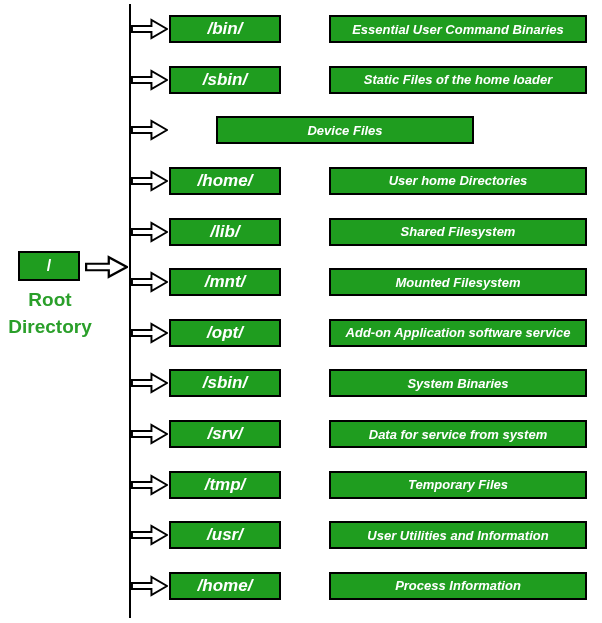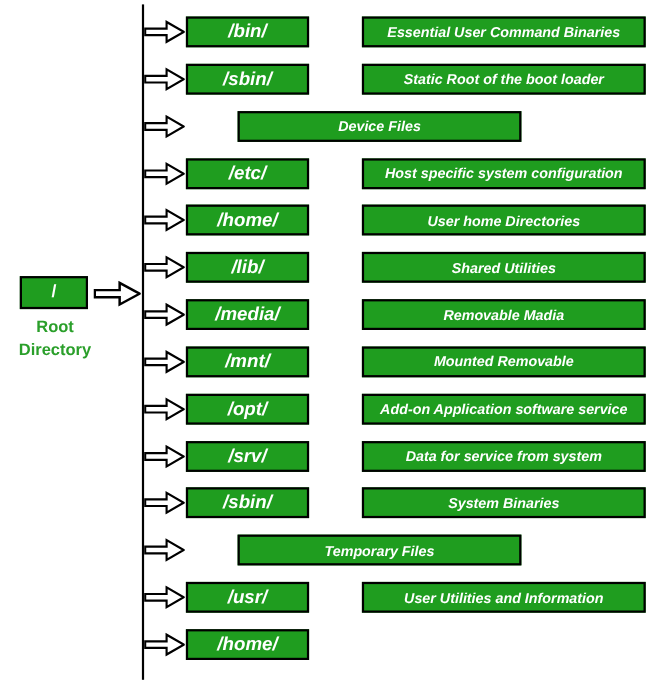--- a/index.html
+++ b/index.html
@@ -23,21 +23,21 @@
   .root-box{
     position:absolute;left:18px;top:251px;width:62px;height:30px;
     background:var(--box-green);border:2px solid var(--line-black);
     box-sizing:border-box;
     display:flex;align-items:center;justify-content:center;
     color:var(--box-text);font-weight:bold;font-size:16px;
   }
   .root-caption{
     position:absolute;left:2px;top:287px;width:96px;
     text-align:center;color:var(--caption-green);
-    font-weight:bold;font-size:15px;line-height:1.4;
+    font-weight:bold;font-size:19px;line-height:1.4;
   }
   .root-arrow{
     position:absolute;left:85px;top:255px;width:43px;height:24px;
   }
   .rows{
     position:absolute;left:131px;top:15px;width:458px;height:585px;
     display:flex;flex-direction:column;justify-content:space-between;font-style:italic;
   }
   .row{
     display:flex;align-items:center;height:28px;
@@ -98,44 +98,33 @@
   </div>
 
   <div class="row">
     <svg class="row-arrow" viewBox="0 0 38 22" preserveAspectRatio="none">
       <path class="arrow-shape" d="M1 8 H21 V2 L37 11 L21 20 V14 H1 Z"></path>
     </svg>
     <div class="dir-box">
       <span>/sbin/</span>
     </div>
     <div class="desc-box">
-      <span>Static Root of the boot loader</span>
+      <span>Static Files of the home loader</span>
     </div>
   </div>
 
   <div class="row">
     <svg class="row-arrow" viewBox="0 0 38 22" preserveAspectRatio="none">
       <path class="arrow-shape" d="M1 8 H21 V2 L37 11 L21 20 V14 H1 Z"></path>
     </svg>
     <div class="desc-box">
       <span>Device Files</span>
     </div>
   </div>
 
-  <div class="row">
-    <svg class="row-arrow" viewBox="0 0 38 22" preserveAspectRatio="none">
-      <path class="arrow-shape" d="M1 8 H21 V2 L37 11 L21 20 V14 H1 Z"></path>
-    </svg>
-    <div class="dir-box">
-      <span>/etc/</span>
-    </div>
-    <div class="desc-box">
-      <span>Host specific system configuration</span>
-    </div>
-  </div>
 
   <div class="row">
     <svg class="row-arrow" viewBox="0 0 38 22" preserveAspectRatio="none">
       <path class="arrow-shape" d="M1 8 H21 V2 L37 11 L21 20 V14 H1 Z"></path>
     </svg>
     <div class="dir-box">
       <span>/home/</span>
     </div>
     <div class="desc-box">
       <span>User home Directories</span>
@@ -143,88 +132,80 @@
   </div>
 
   <div class="row">
     <svg class="row-arrow" viewBox="0 0 38 22" preserveAspectRatio="none">
       <path class="arrow-shape" d="M1 8 H21 V2 L37 11 L21 20 V14 H1 Z"></path>
     </svg>
     <div class="dir-box">
       <span>/lib/</span>
     </div>
     <div class="desc-box">
-      <span>Shared Utilities</span>
-    </div>
-  </div>
-
-  <div class="row">
-    <svg class="row-arrow" viewBox="0 0 38 22" preserveAspectRatio="none">
-      <path class="arrow-shape" d="M1 8 H21 V2 L37 11 L21 20 V14 H1 Z"></path>
-    </svg>
-    <div class="dir-box">
-      <span>/media/</span>
-    </div>
-    <div class="desc-box">
-      <span>Removable Madia</span>
-    </div>
-  </div>
+      <span>Shared Filesystem</span>
+    </div>
+  </div>
+
 
   <div class="row">
     <svg class="row-arrow" viewBox="0 0 38 22" preserveAspectRatio="none">
       <path class="arrow-shape" d="M1 8 H21 V2 L37 11 L21 20 V14 H1 Z"></path>
     </svg>
     <div class="dir-box">
       <span>/mnt/</span>
     </div>
     <div class="desc-box">
-      <span>Mounted Removable</span>
+      <span>Mounted Filesystem</span>
     </div>
   </div>
 
   <div class="row">
     <svg class="row-arrow" viewBox="0 0 38 22" preserveAspectRatio="none">
       <path class="arrow-shape" d="M1 8 H21 V2 L37 11 L21 20 V14 H1 Z"></path>
     </svg>
     <div class="dir-box">
       <span>/opt/</span>
     </div>
     <div class="desc-box">
       <span>Add-on Application software service</span>
     </div>
   </div>
 
   <div class="row">
     <svg class="row-arrow" viewBox="0 0 38 22" preserveAspectRatio="none">
       <path class="arrow-shape" d="M1 8 H21 V2 L37 11 L21 20 V14 H1 Z"></path>
     </svg>
     <div class="dir-box">
+      <span>/sbin/</span>
+    </div>
+    <div class="desc-box">
+      <span>System Binaries</span>
+    </div>
+  </div>
+
+  <div class="row">
+    <svg class="row-arrow" viewBox="0 0 38 22" preserveAspectRatio="none">
+      <path class="arrow-shape" d="M1 8 H21 V2 L37 11 L21 20 V14 H1 Z"></path>
+    </svg>
+    <div class="dir-box">
       <span>/srv/</span>
     </div>
     <div class="desc-box">
       <span>Data for service from system</span>
     </div>
   </div>
 
   <div class="row">
     <svg class="row-arrow" viewBox="0 0 38 22" preserveAspectRatio="none">
       <path class="arrow-shape" d="M1 8 H21 V2 L37 11 L21 20 V14 H1 Z"></path>
     </svg>
     <div class="dir-box">
-      <span>/sbin/</span>
-    </div>
-    <div class="desc-box">
-      <span>System Binaries</span>
-    </div>
-  </div>
-
-  <div class="row">
-    <svg class="row-arrow" viewBox="0 0 38 22" preserveAspectRatio="none">
-      <path class="arrow-shape" d="M1 8 H21 V2 L37 11 L21 20 V14 H1 Z"></path>
-    </svg>
+      <span>/tmp/</span>
+    </div>
     <div class="desc-box">
       <span>Temporary Files</span>
     </div>
   </div>
 
   <div class="row">
     <svg class="row-arrow" viewBox="0 0 38 22" preserveAspectRatio="none">
       <path class="arrow-shape" d="M1 8 H21 V2 L37 11 L21 20 V14 H1 Z"></path>
     </svg>
     <div class="dir-box">
@@ -235,16 +216,19 @@
     </div>
   </div>
 
   <div class="row">
     <svg class="row-arrow" viewBox="0 0 38 22" preserveAspectRatio="none">
       <path class="arrow-shape" d="M1 8 H21 V2 L37 11 L21 20 V14 H1 Z"></path>
     </svg>
     <div class="dir-box">
       <span>/home/</span>
     </div>
+    <div class="desc-box">
+      <span>Process Information</span>
+    </div>
   </div>
 </div>
 
 </div>
 
 </body></html>

